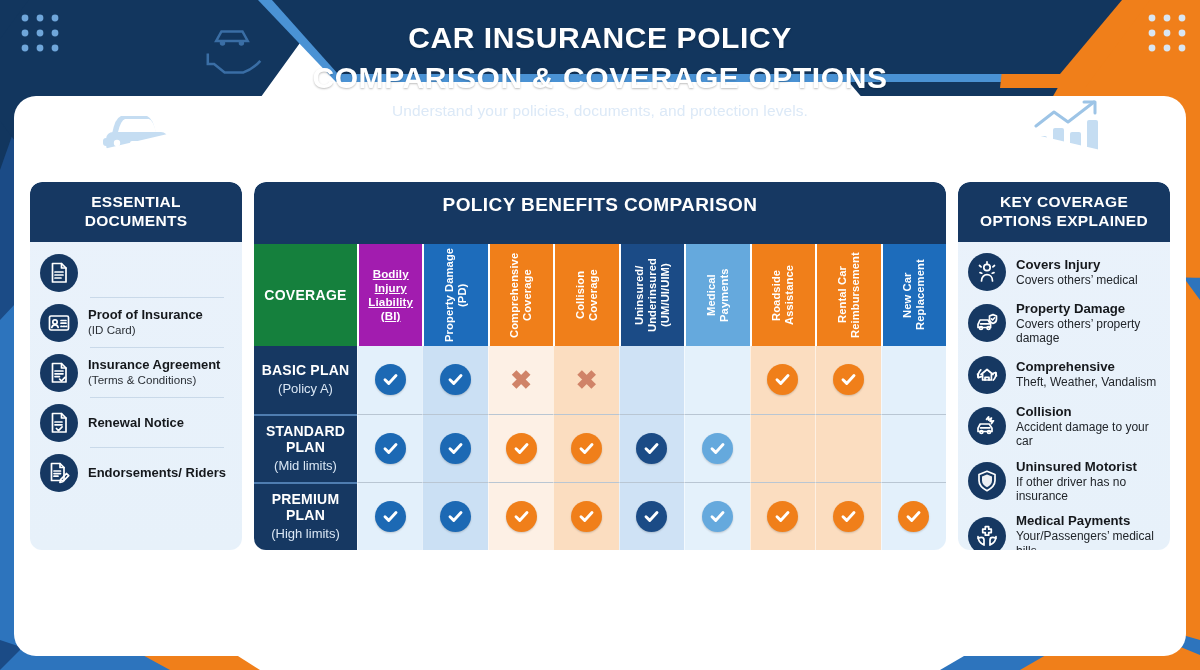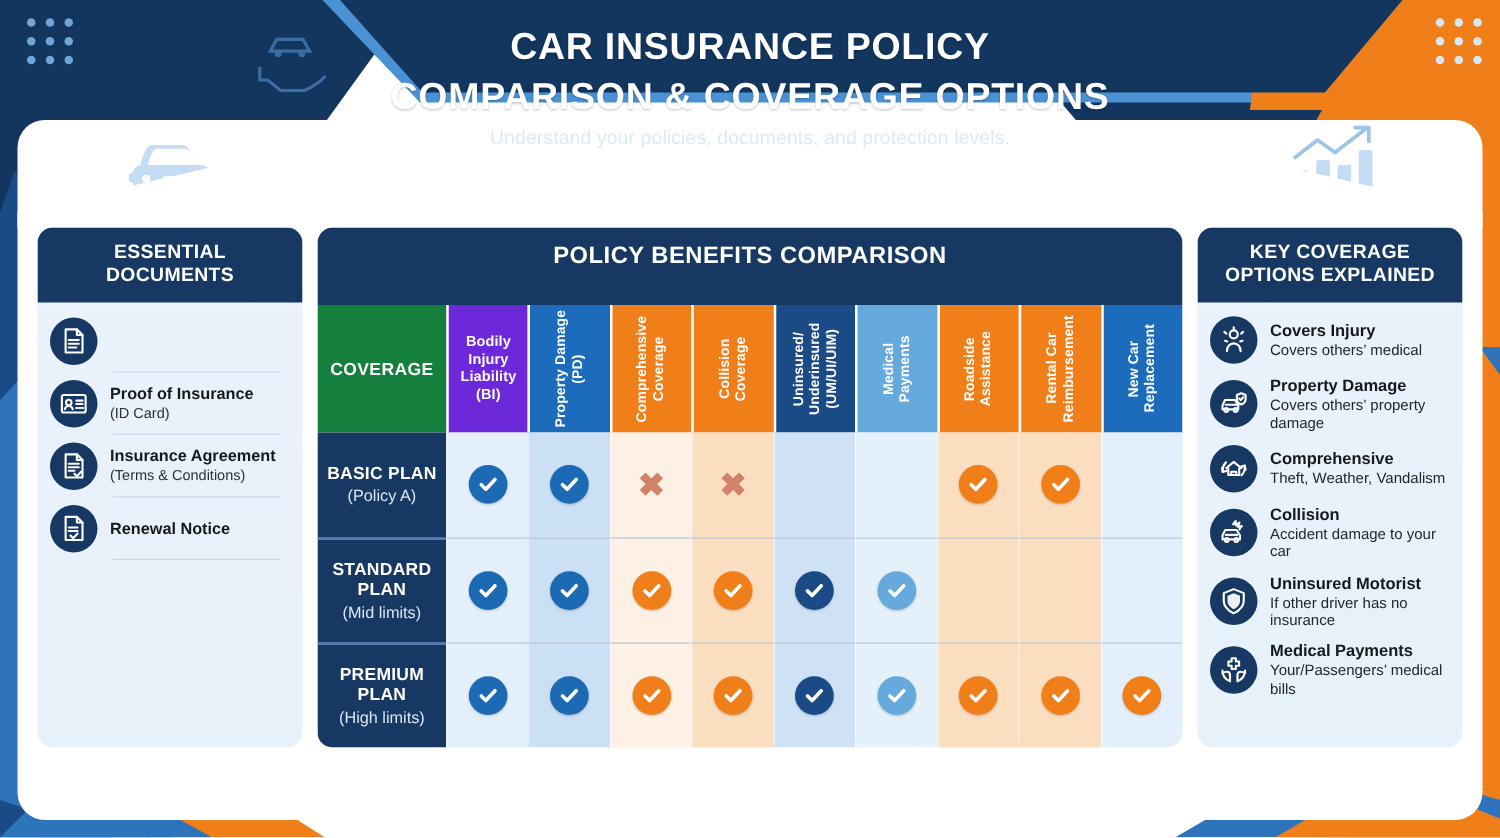--- a/index.html
+++ b/index.html
@@ -56,21 +56,21 @@
     color: #dce9f7;
     font-size: 15.5px;
     margin-top: 5px;
     letter-spacing: .1px;
   }
 
   
   #body {
     position: absolute;
     left: 30px; top: 182px;
-    width: 1140px; height: 416px;
+    width: 1140px; height: 368px;
     display: flex;
     gap: 12px;
     z-index: 10;
   }
 
   .panel {
     background: linear-gradient(180deg, #eaf2fb 0%, #e7f1fa 100%);
     border-radius: 12px;
     display: flex;
     flex-direction: column;
@@ -379,29 +379,45 @@
       <path d="M8 11h7M8 13.8h7"></path>
                   <path d="M9.4 17.5l2.1 2.1 3.6-3.8"></path>
                 </g>
               </svg>
             </div>
      <div class="side-txt">
        <b>Renewal Notice</b>
 
      </div>
           </div>
+          <div class="side-item">
+            <div class="ic">
+              <svg width="24" height="24" viewBox="0 0 24 24">
+                <g stroke="#ffffff" fill="none" stroke-width="1.7" stroke-linecap="round" stroke-linejoin="round">
+      <path d="M4.5 2.5h8.5l4 4v13h-12.5z"></path>
+                  <path d="M13 2.5v4h4"></path>
+      <path d="M7 10h6.5M7 12.6h6.5M7 15.2h4"></path>
+      <path d="M19.5 12.5l2.2 2.2-6 6-2.8.7.7-2.8z"></path>
+                </g>
+              </svg>
+            </div>
+     <div class="side-txt">
+       <b>Endorsements/ Riders</b>
+
+     </div>
+          </div>
         </div>
     </div>
 
     <div class="panel" id="center">
       <div class="panel-head">POLICY BENEFITS COMPARISON</div>
       <div class="tbl">
         <div class="thead" id="thead">
           <div class="th-cov">COVERAGE</div>
-        <div class="th horiz" style="background: #6d28d9;">
+        <div class="th horiz" style="background: #a21caf; text-decoration: underline;">
               <span>Bodily Injury Liability (BI)</span>
             </div>
             <div class="th" style="background: rgb(29, 108, 187);">
               <span>Property Damage (PD)</span>
             </div>
             <div class="th" style="background: rgb(240, 127, 26);">
               <span>Comprehensive Coverage</span>
             </div>
             <div class="th" style="background: rgb(240, 127, 26);">
               <span>Collision Coverage</span>

